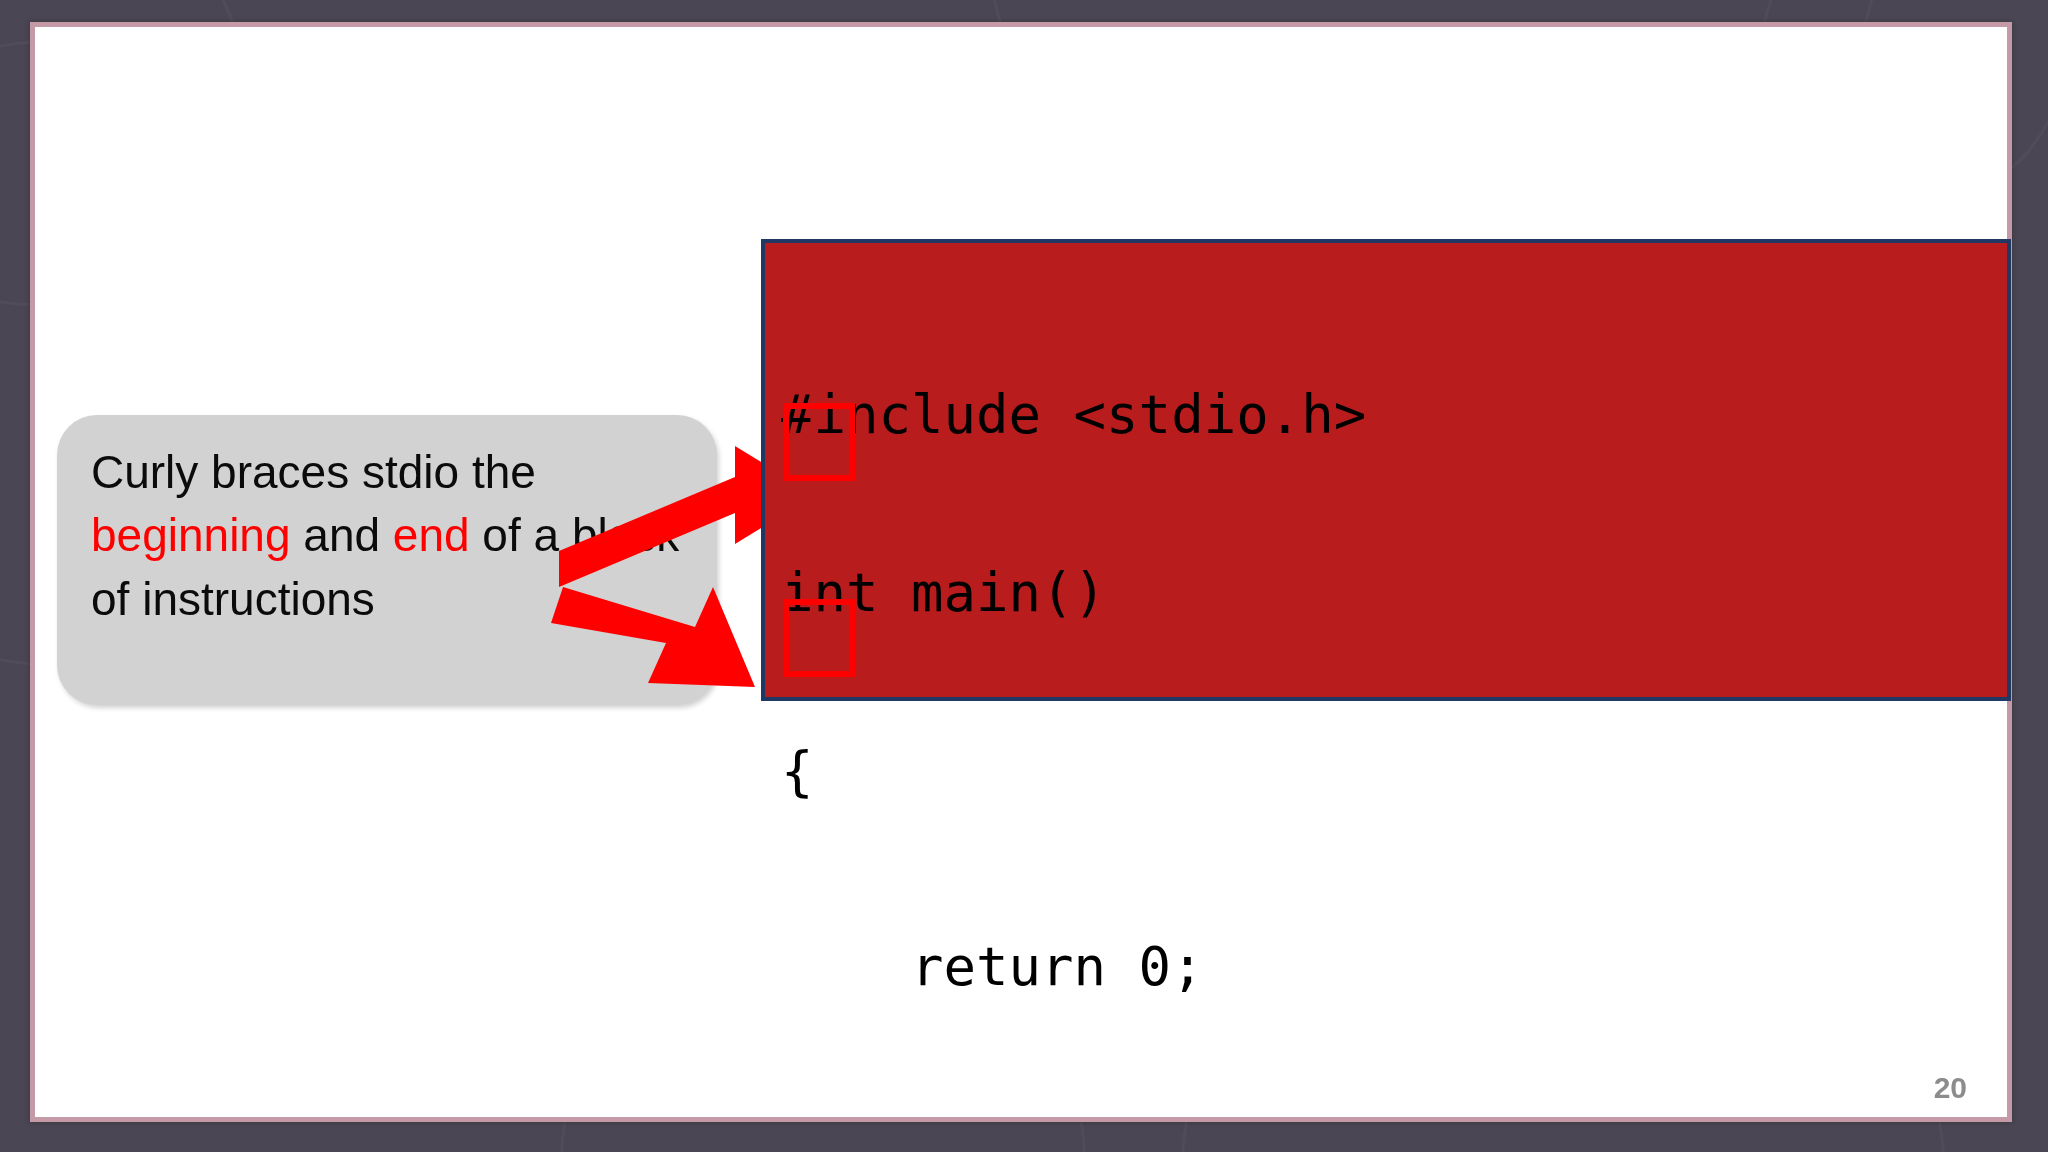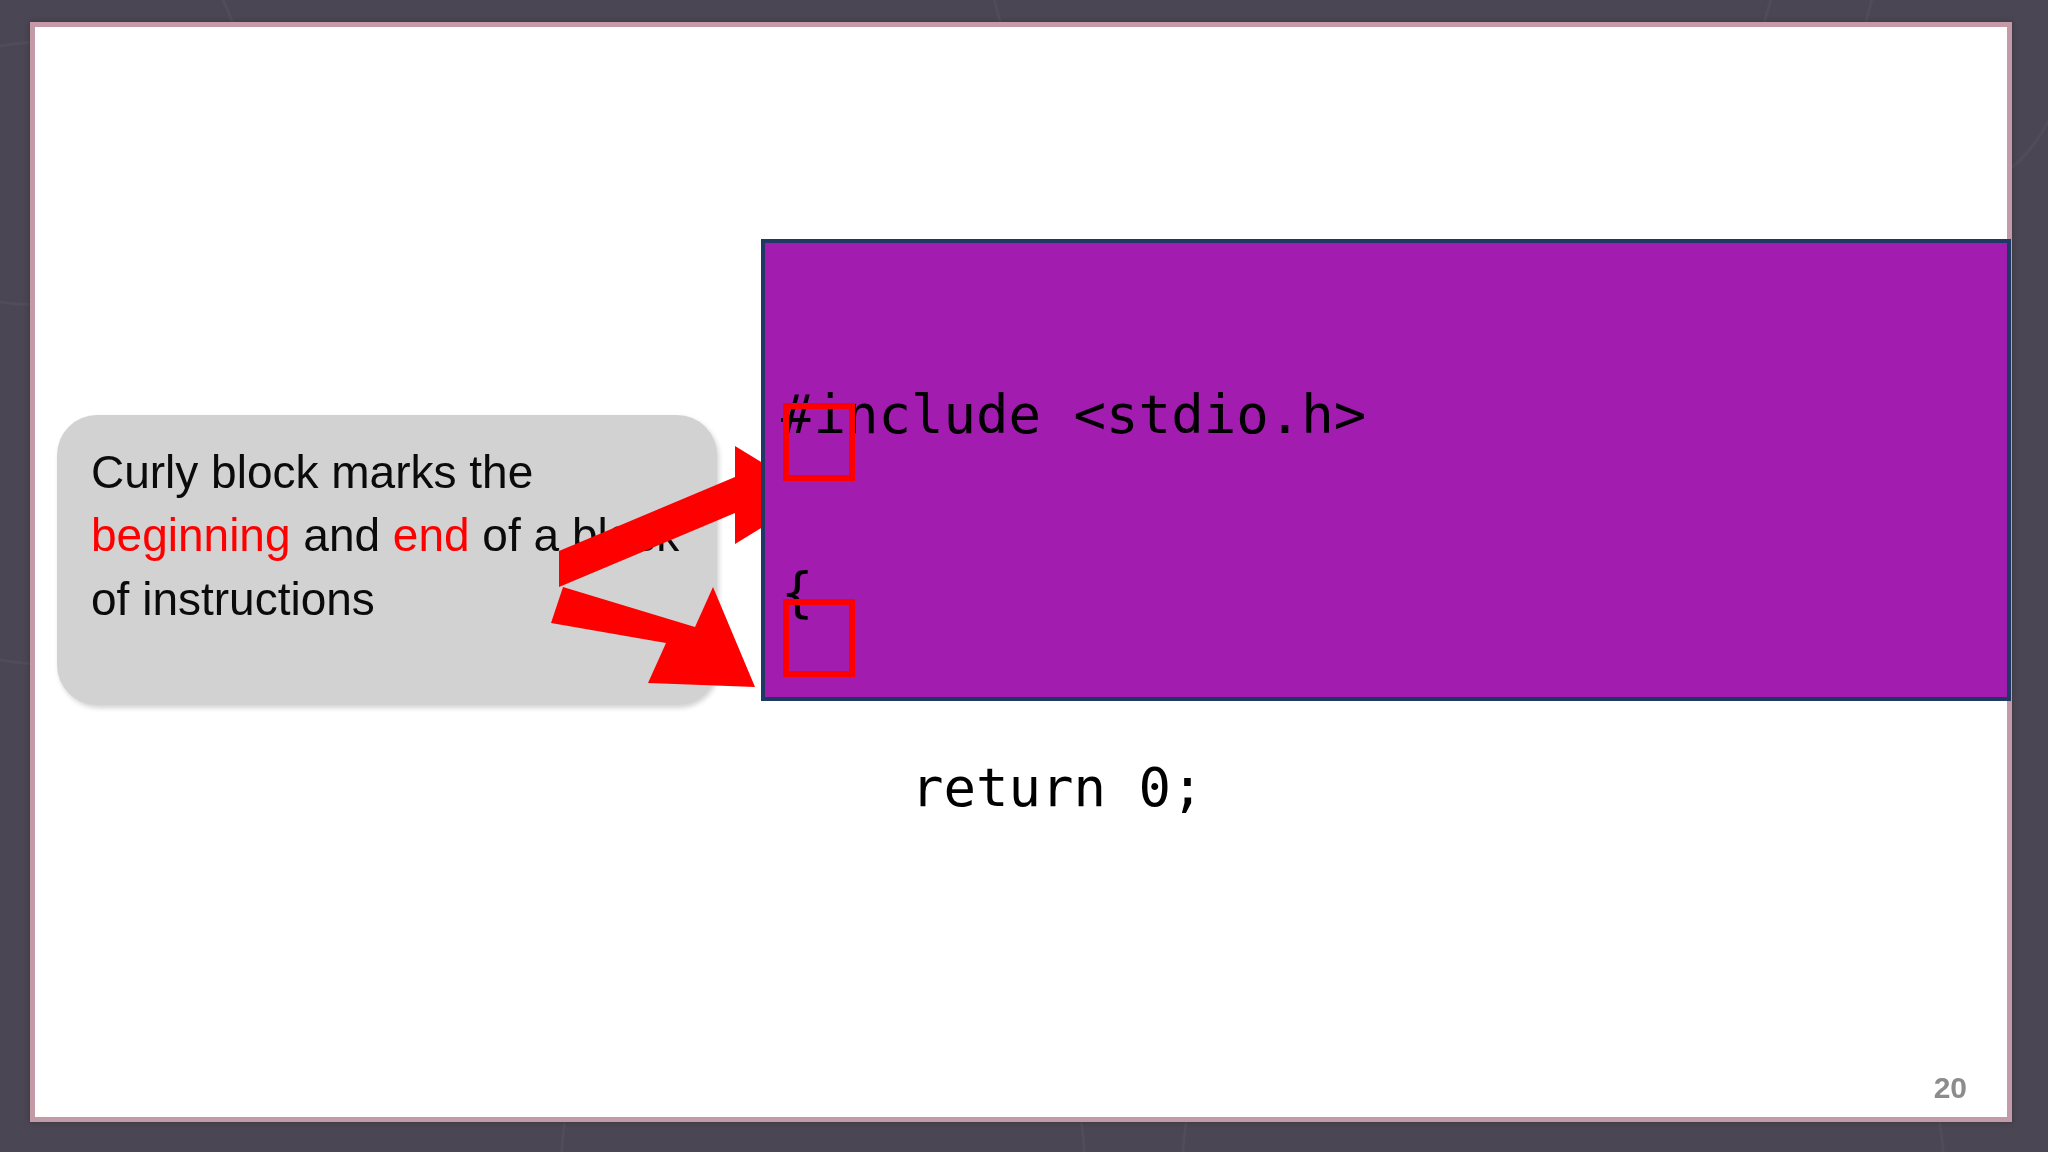--- a/index.html
+++ b/index.html
@@ -73,21 +73,21 @@
     width: 1982px; height: 1100px;
     pointer-events: none;
   }
 
   
   #code-box {
     position: absolute;
     left: 726px; top: 212px;
     width: 1250px; height: 462px;
     box-sizing: border-box;
-    background: #a21caf;
+    background: #b91c1c;
     border: 4px solid #1f3864;
   }
   #code-text {
     position: absolute;
     left: 16px; top: 26px;
     font-family: "DejaVu Sans Mono", "Liberation Mono", monospace;
     font-size: 54px;
     line-height: 1.08;
     color: #000000;
     white-space: pre;
@@ -125,34 +125,35 @@
   <div class="swirl s3"></div>
   <div class="swirl s4"></div>
   <div class="swirl s5"></div>
   <div class="swirl s6"></div>
 
   <div id="slide-outline">
     <div id="slide-canvas">
 
       <div id="callout-box">
         <div id="callout-text">
-          <span>Curly block marks </span><span>the </span><span class="hl-red">beginning</span><span> and </span><span class="hl-red">end</span><span> of a block of </span><span>instructions</span>
+          <span>Curly braces stdio </span><span>the </span><span class="hl-red">beginning</span><span> and </span><span class="hl-red">end</span><span> of a block of </span><span>instructions</span>
         </div>
       </div>
 
       <svg id="arrow-layer" viewBox="0 0 1982 1100">
 
         <polygon fill="#ff0000" points="524,524 700,450 700,419 780,468 700,517 700,486 524,560"></polygon>
 
         <polygon fill="#ff0000" points="528,560 660,600 678,560 720,660 613,656 631,616 516,596"></polygon>
       </svg>
 
       <div id="code-box">
         <div id="code-text">
           <span class="code-line">#include &lt;stdio.h&gt;</span>
+          <span class="code-line">int main()</span>
           <span class="code-line spaced">{</span>
           <span class="code-line spaced">    return 0;</span>
           
         </div>
         <div class="brace-mark" id="brace-open-mark"></div>
         <div class="brace-mark" id="brace-close-mark"></div>
       </div>
 
       <div id="page-number">20</div>
 

